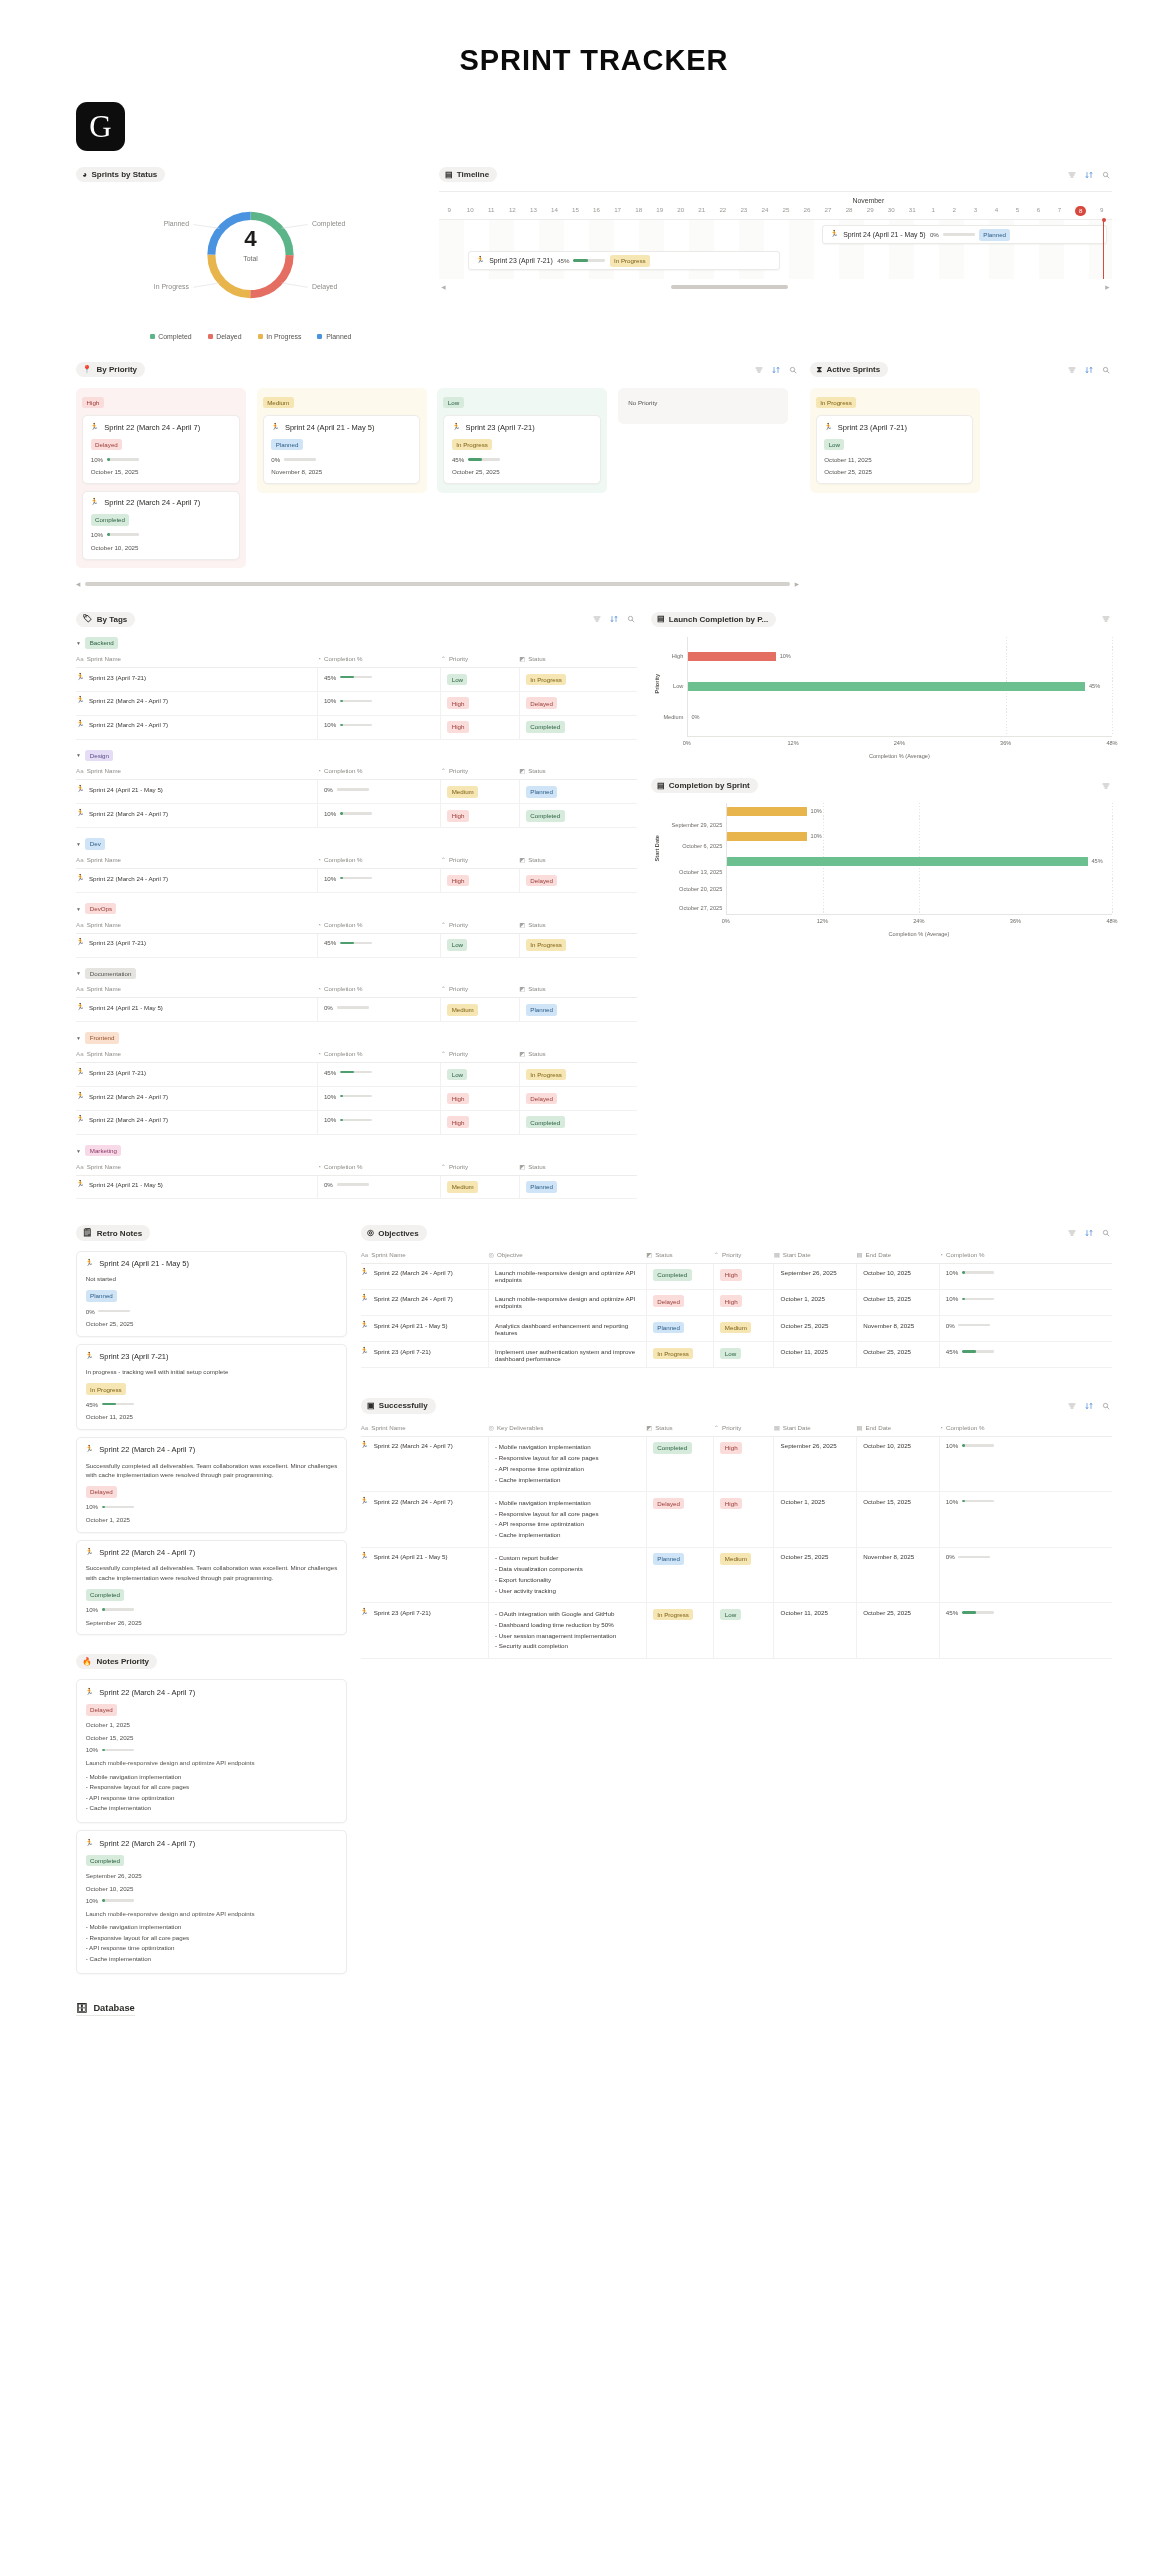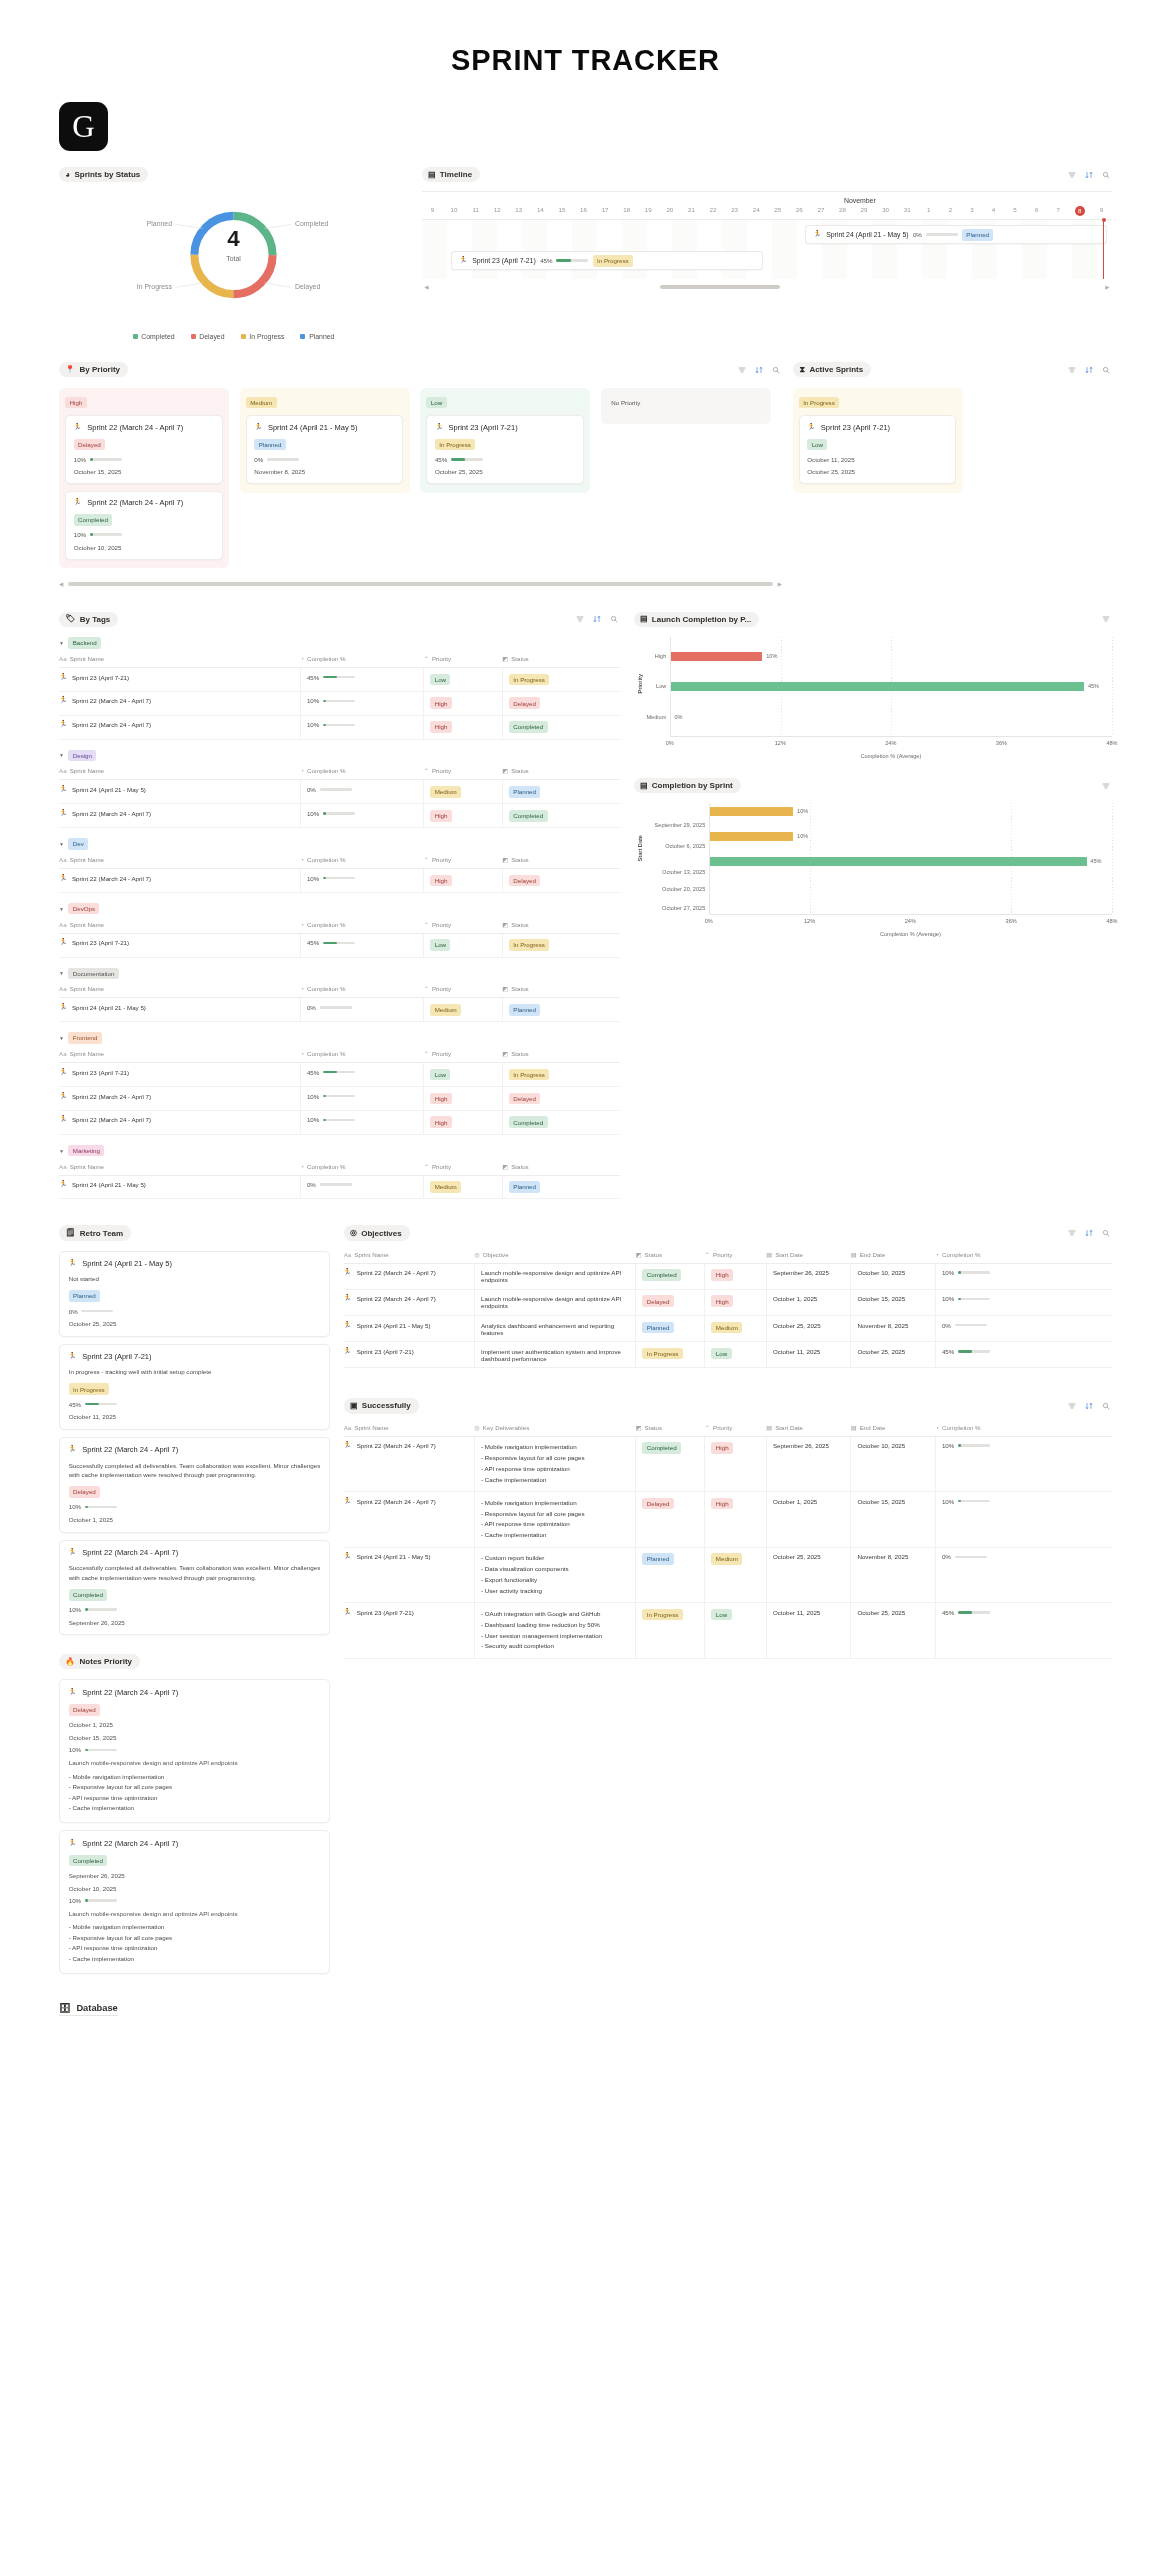--- a/index.html
+++ b/index.html
@@ -3,21 +3,21 @@
 <meta charset="utf-8">
 <style>
   * { box-sizing: border-box; margin: 0; padding: 0; }
   body {
     width: 1171px;
     background: #fff;
     font-family: "Liberation Sans", sans-serif;
     color: #32302c;
     -webkit-font-smoothing: antialiased;
   }
-  .page { width: 1171px; position: relative; padding-bottom: 37px; }
+  .page { width: 1171px; position: relative; padding-bottom: 37px; padding-left: 17px; }
 
   
   .banner { text-align: center; padding: 44px 0 25px; }
   .banner h1 {
     font-size: 29px; font-weight: 800; letter-spacing: 0.9px;
     color: #0b0b0b; font-family: "Liberation Sans", sans-serif;
   }
   .head-block { padding: 0 59px; }
   .app-logo {
     width: 49px; height: 49px; border-radius: 11.2px; background: #0d0d0d;
@@ -924,21 +924,21 @@
     </div>
   </div>
 
   <div class="row-4">
 
     <div class="notes-col">
 
       <div class="blk-head">
         <div class="chip">
           <span class="gi">🗒</span>
-          <span>Retro Team</span>
+          <span>Retro Notes</span>
         </div>
       </div>
 
       <div style="margin-top:10px">
         <div class="note-card">
           <div class="note-ttl">
               <span class="runner">🏃</span>
               <span>Sprint 24 (April 21 - May 5)</span>
             </div>
           <div class="note-txt">Not started</div>

